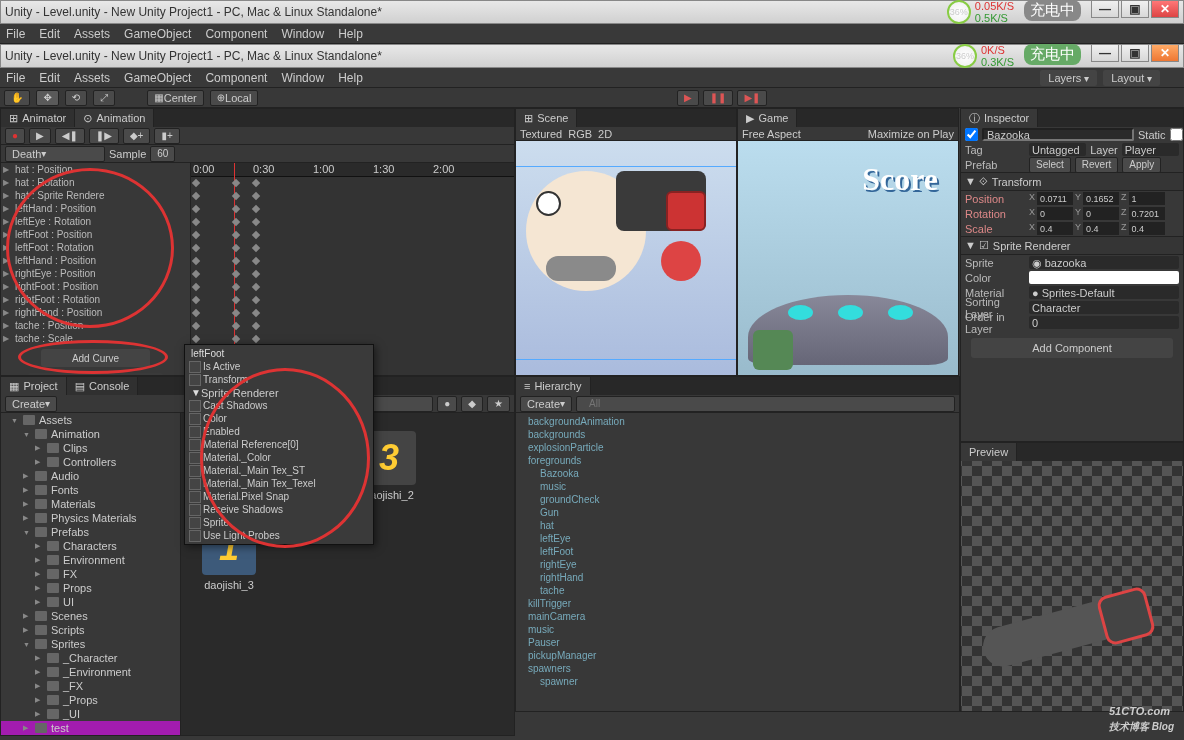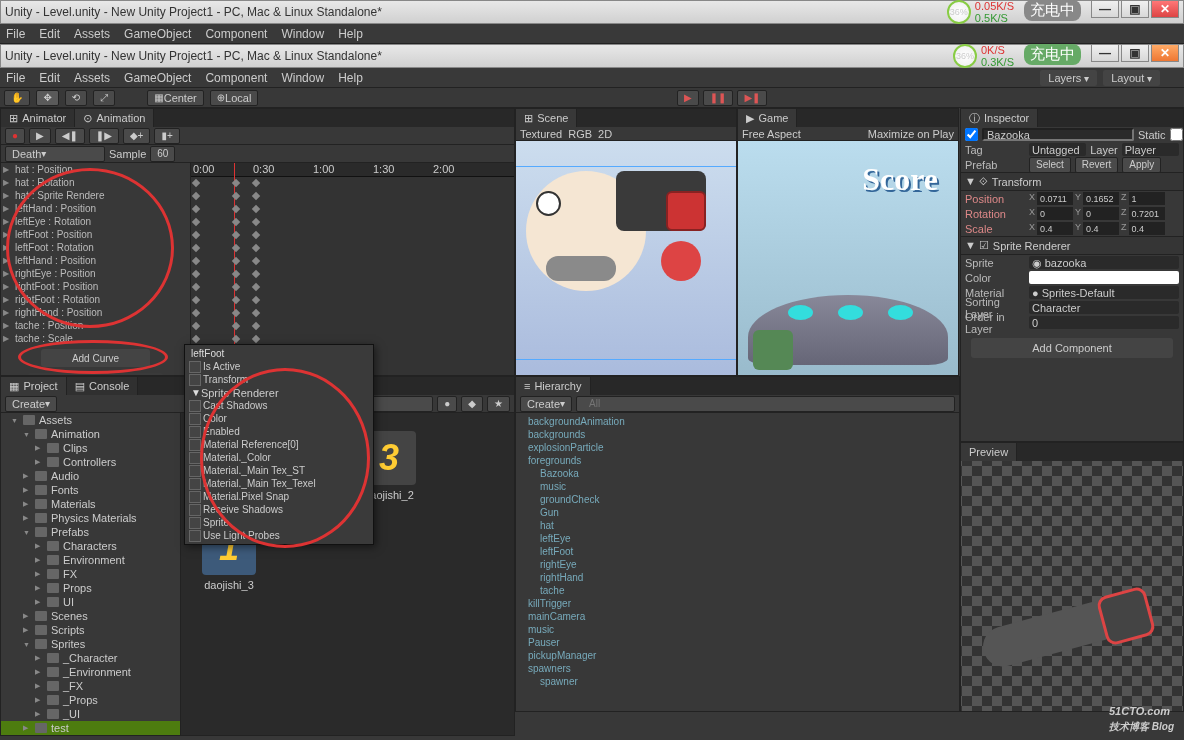--- a/index.html
+++ b/index.html
@@ -390,21 +390,21 @@
               <span>_FX</span>
             </div>
           <div class="folder l2">
               <div class="foldericon"></div>
               <span>_Props</span>
             </div>
           <div class="folder l2">
               <div class="foldericon"></div>
               <span>_UI</span>
             </div>
-          <div class="folder l1" style="background:#4d7c0f">
+          <div class="folder l1" style="background:#a21caf">
               <div class="foldericon"></div>
               <span>test</span>
             </div>
         </div>
         <div class="proj-right">
           <div class="thumbs">
             <div class="thumb">
                 <div class="thumb-img">0</div>
                 <span>daojishi_0</span>
               </div>

